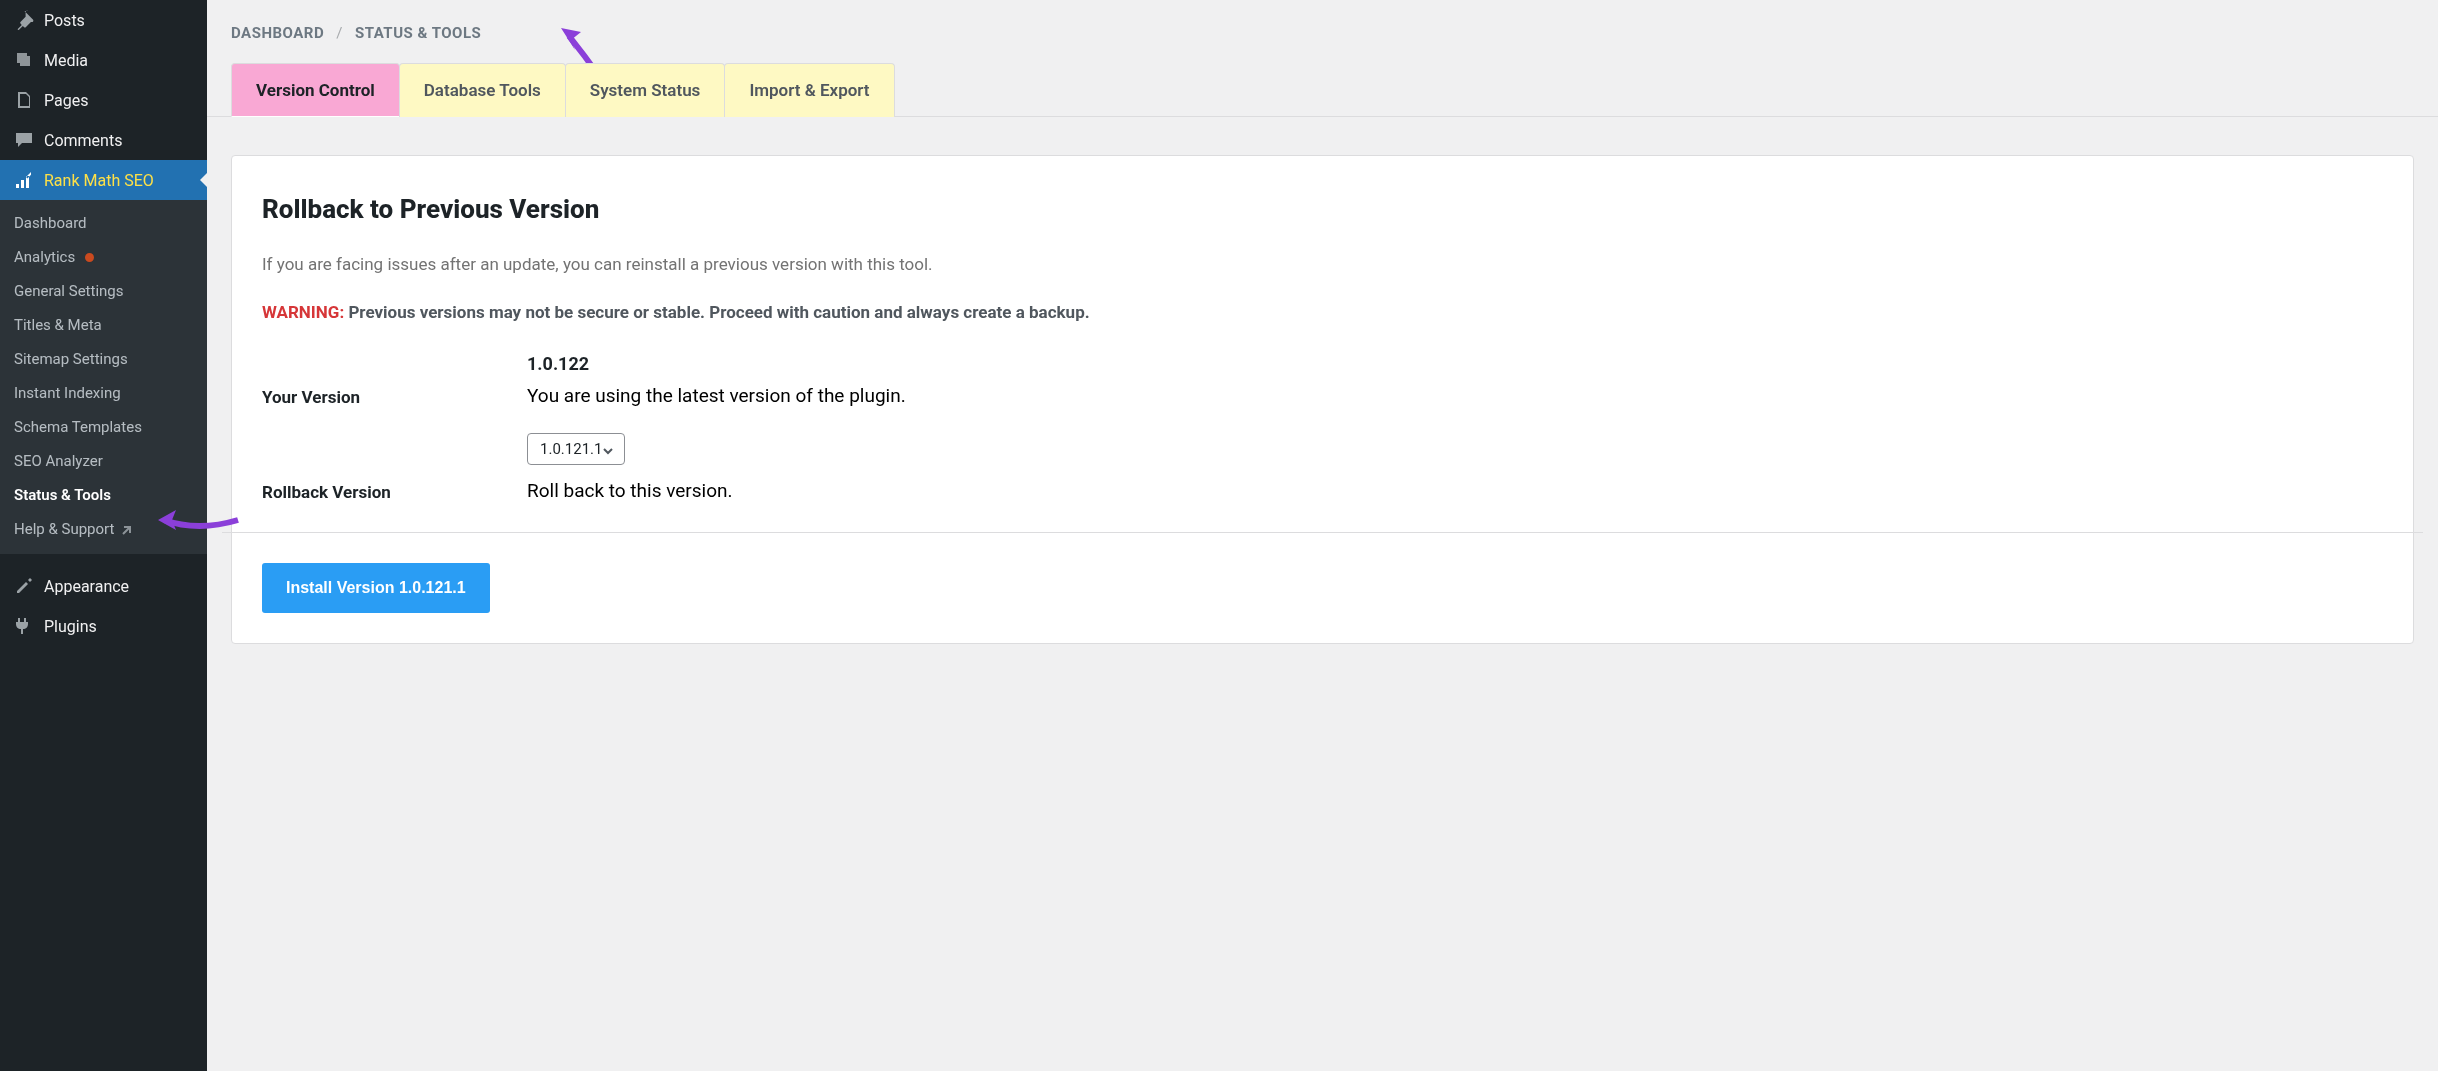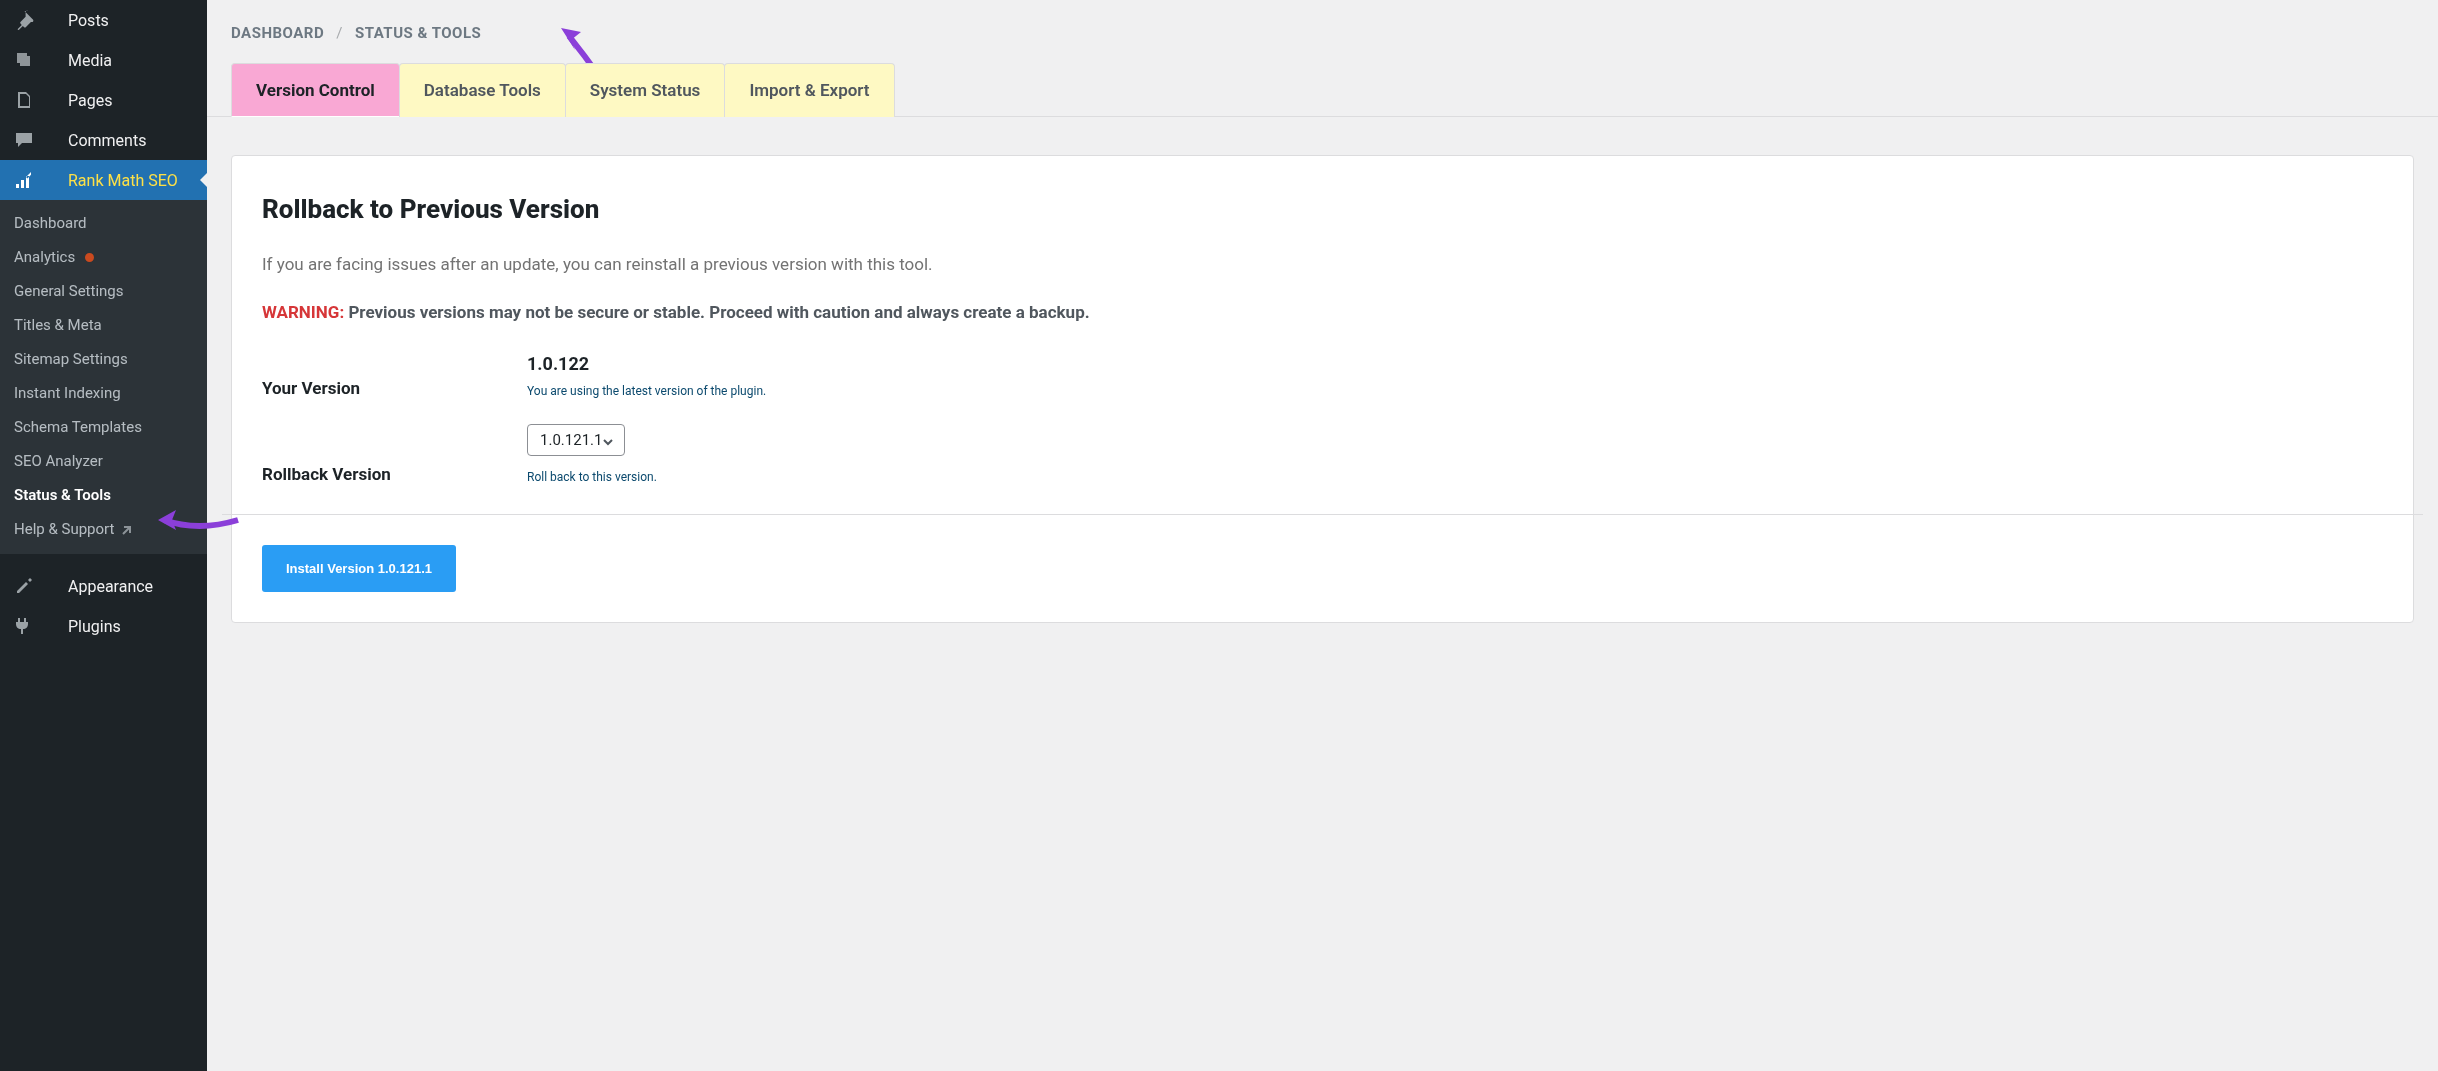--- a/index.html
+++ b/index.html
@@ -46,21 +46,21 @@
     }
     .wp-icon {
       width: 20px; height: 20px;
       display: inline-flex;
       align-items: center;
       justify-content: center;
       color: rgba(240,246,252,.6);
       fill: currentColor;
     }
     .sidebar-item.active .wp-icon { color: #fff; }
-    .sidebar-item .label { flex: 1; margin-left: 24px; }
+    .sidebar-item .label { flex: 1; }
 
     .submenu {
       background: #2c3338;
       padding: 6px 0 8px;
     }
     .submenu .subitem {
       padding: 8px 14px;
       font-size: 15px;
       color: rgba(240,246,252,.7);
       cursor: pointer;
@@ -163,22 +163,22 @@
       color: #1d2327;
       padding-top: 4px;
     }
     .row-value .value-line {
       font-size: 18px;
       font-weight: 700;
       color: #1d2327;
       margin-bottom: 10px;
     }
     .row-value .value-desc {
-      font-size: 12px;
-      color: #0c4a6e;
+      font-size: 19px;
+      color: #000000;
     }
     .select-wrap {
       display: inline-flex;
       align-items: center;
       border: 1px solid #8c8f94;
       border-radius: 4px;
       padding: 6px 10px 6px 12px;
       font-size: 15px;
       color: #1d2327;
       gap:0;
@@ -189,21 +189,21 @@
 
     .card-footer {
       border-top: 1px solid #dcdcde;
       margin: 30px -40px -38px -40px;
       padding: 30px 40px;
     }
     .install-btn {
       background: #2a9df4;
       color: #fff;
       border: none;
-      font-size: 13px;
+      font-size: 16px;
       font-weight: 600;
       padding: 16px 24px;
       border-radius: 3px;
       cursor: pointer;
     }
 
     
     .arrow {
       position: absolute;
       pointer-events: none;

